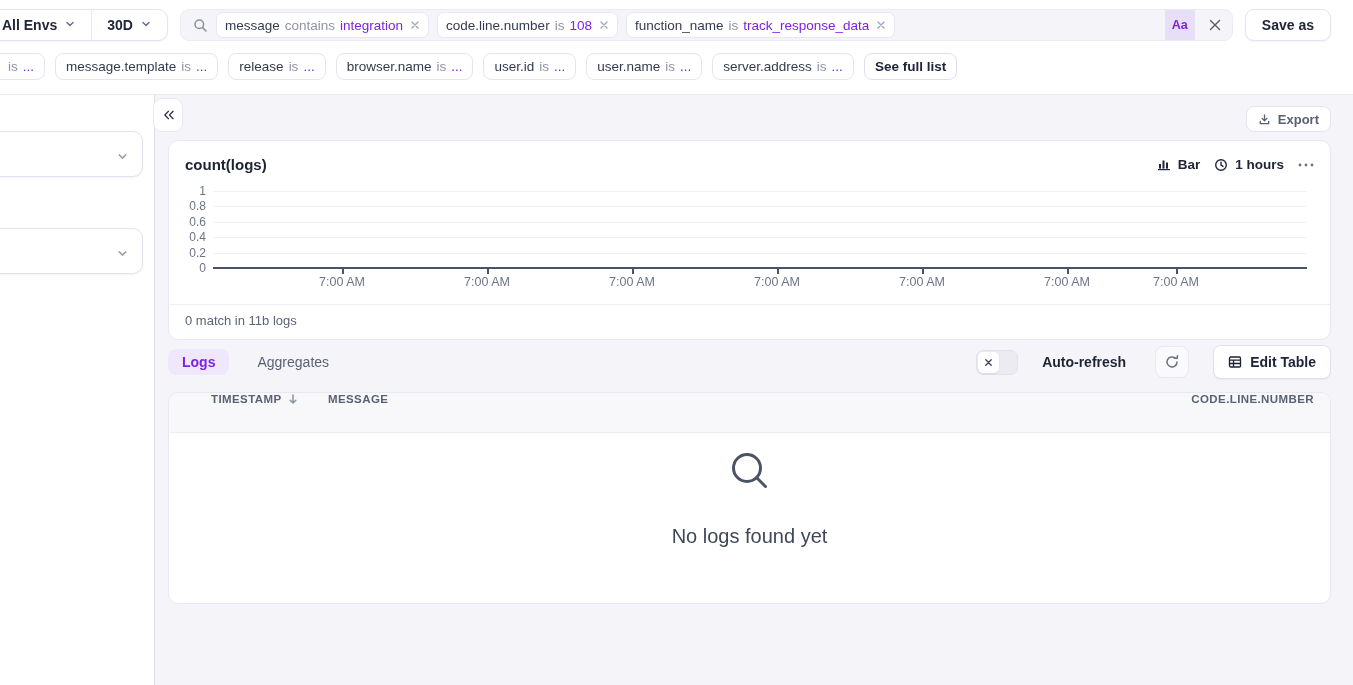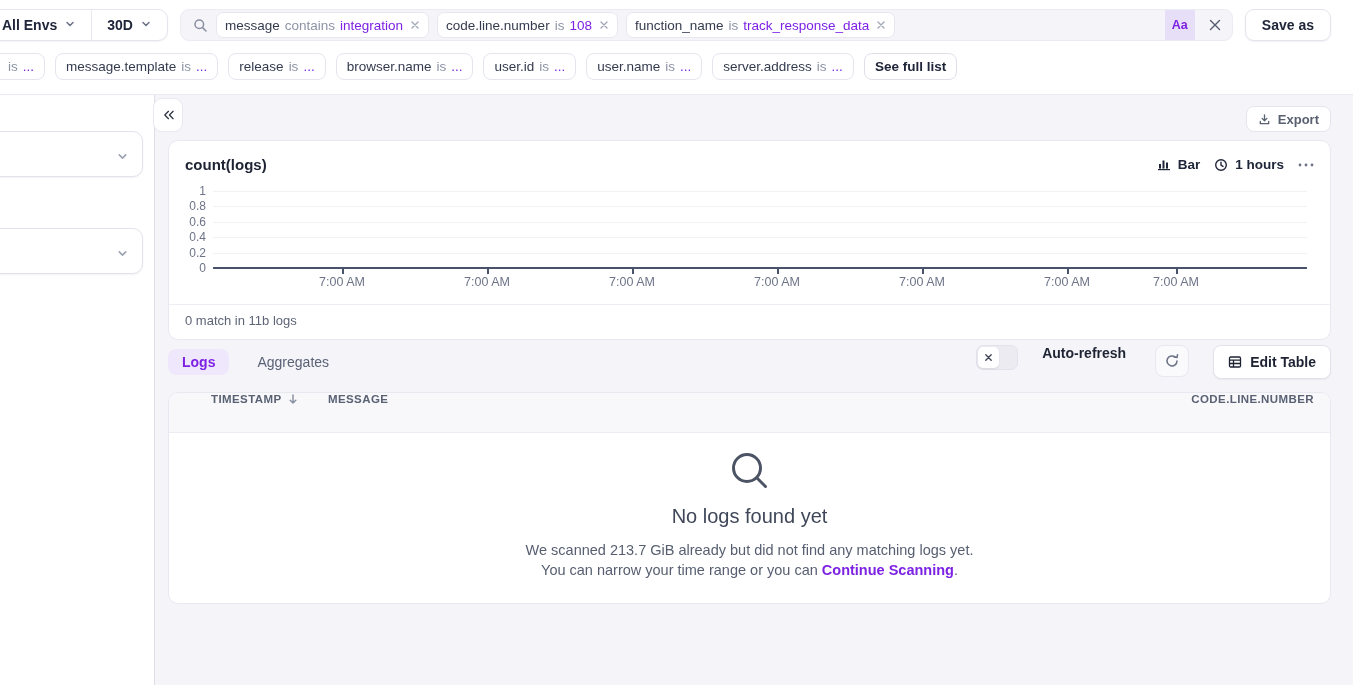--- a/index.html
+++ b/index.html
@@ -63,40 +63,40 @@
   .tick{position:absolute;top:128px;width:1.5px;height:5px;background:#48526b}
   .xlab{position:absolute;top:134px;width:72px;margin-left:-36px;text-align:center;
         font-size:12.5px;color:#6d7487}
   .cc-divider{position:absolute;left:0;right:0;top:163px;height:1px;background:#ededf3}
   .cc-footer{position:absolute;left:16px;top:172px;font-size:13px;color:#5d6476}
 
   .tabs-row{position:absolute;top:250px;left:13px;right:22px;height:34px;display:flex;align-items:center}
   .tab-logs{padding:5px 14px;border-radius:8px;background:#efe8fc;color:#7d22e3;font-weight:600;
             font-size:14px;cursor:pointer}
   .tab-agg{margin-left:28px;color:#5a6175;font-size:14px;font-weight:500;cursor:pointer}
-  .tr-right{margin-left:auto;display:flex;align-items:flex-start;gap:24px}
+  .tr-right{margin-left:auto;display:flex;align-items:center;gap:24px}
   .toggle{width:42px;height:25px;border:1px solid #e2e2eb;border-radius:7px;background:#ebebf1;
           display:flex;align-items:center;padding:1px;cursor:pointer}
   .toggle-thumb{width:21px;height:21px;background:#fff;border-radius:5px;
                 box-shadow:0 1px 2px rgba(0,0,0,.08);display:flex;align-items:center;justify-content:center}
   .ar-label{font-weight:700;font-size:14px;color:#1e2333;margin-right:5px}
   .refresh-btn{width:34px;height:32px;background:#fafafc;border:1px solid #e8e8f1;border-radius:8px;
                display:flex;align-items:center;justify-content:center;cursor:pointer}
   .edit-btn{height:34px;display:flex;align-items:center;gap:8px;padding:0 14px;background:#fff;
             border:1px solid #e2e2ec;border-radius:8px;font-weight:700;font-size:14px;color:#1e2333;
             box-shadow:0 1px 2px rgba(25,25,60,.06);cursor:pointer}
 
   .table-card{position:absolute;top:297px;left:13px;right:22px;height:212px;background:#fff;
               border:1px solid #e8e8f0;border-radius:10px;overflow:hidden}
   .t-head{position:relative;height:40px;background:#f8f8fb;border-bottom:1px solid #ececf3}
   .th{position:absolute;top:0;height:40px;display:flex;gap:6px;font-size:11.5px;
       font-weight:700;letter-spacing:.4px;color:#596173;cursor:pointer}
   .th-ts{left:42px}.th-msg{left:159px}.th-num{right:16px}
   .empty{display:flex;flex-direction:column;align-items:center;padding-top:16px}
-  .empty-title{margin-top:12px;font-size:20px;color:#3f4759;font-weight:500}
+  .empty-title{margin-top:32px;font-size:20px;color:#3f4759;font-weight:500}
   .empty-text{margin-top:12px;font-size:14.5px;color:#565e70;text-align:center;line-height:20px}
   .cont-link{color:#7d22e3;font-weight:700;cursor:pointer}
 </style>
 </head>
 <body>
 
 <div class="screen">
 
   <div class="topbar">
     <div class="row1">
@@ -380,21 +380,17 @@
       </div>
 
       <div class="empty">
         <span style="display:flex">
           <svg width="44" height="44" viewBox="0 0 44 44">
               <circle cx="19" cy="19" r="13.5" fill="none" stroke="#4b5365" stroke-width="3"></circle>
               <path d="M29 29 L37.5 37.5" stroke="#4b5365" stroke-width="3" stroke-linecap="round"></path>
             </svg>
         </span>
         <div class="empty-title">No logs found yet</div>
-        <div class="empty-text">
-          <span>We scanned 213.7 GiB already but did not find any matching logs yet.</span><br>
-          <span>You can narrow your time range or you can </span><span class="cont-link">Continue Scanning</span><span>.</span>
-        </div>
       </div>
     </div>
 
   </div>
 </div>
 
 </body></html>

